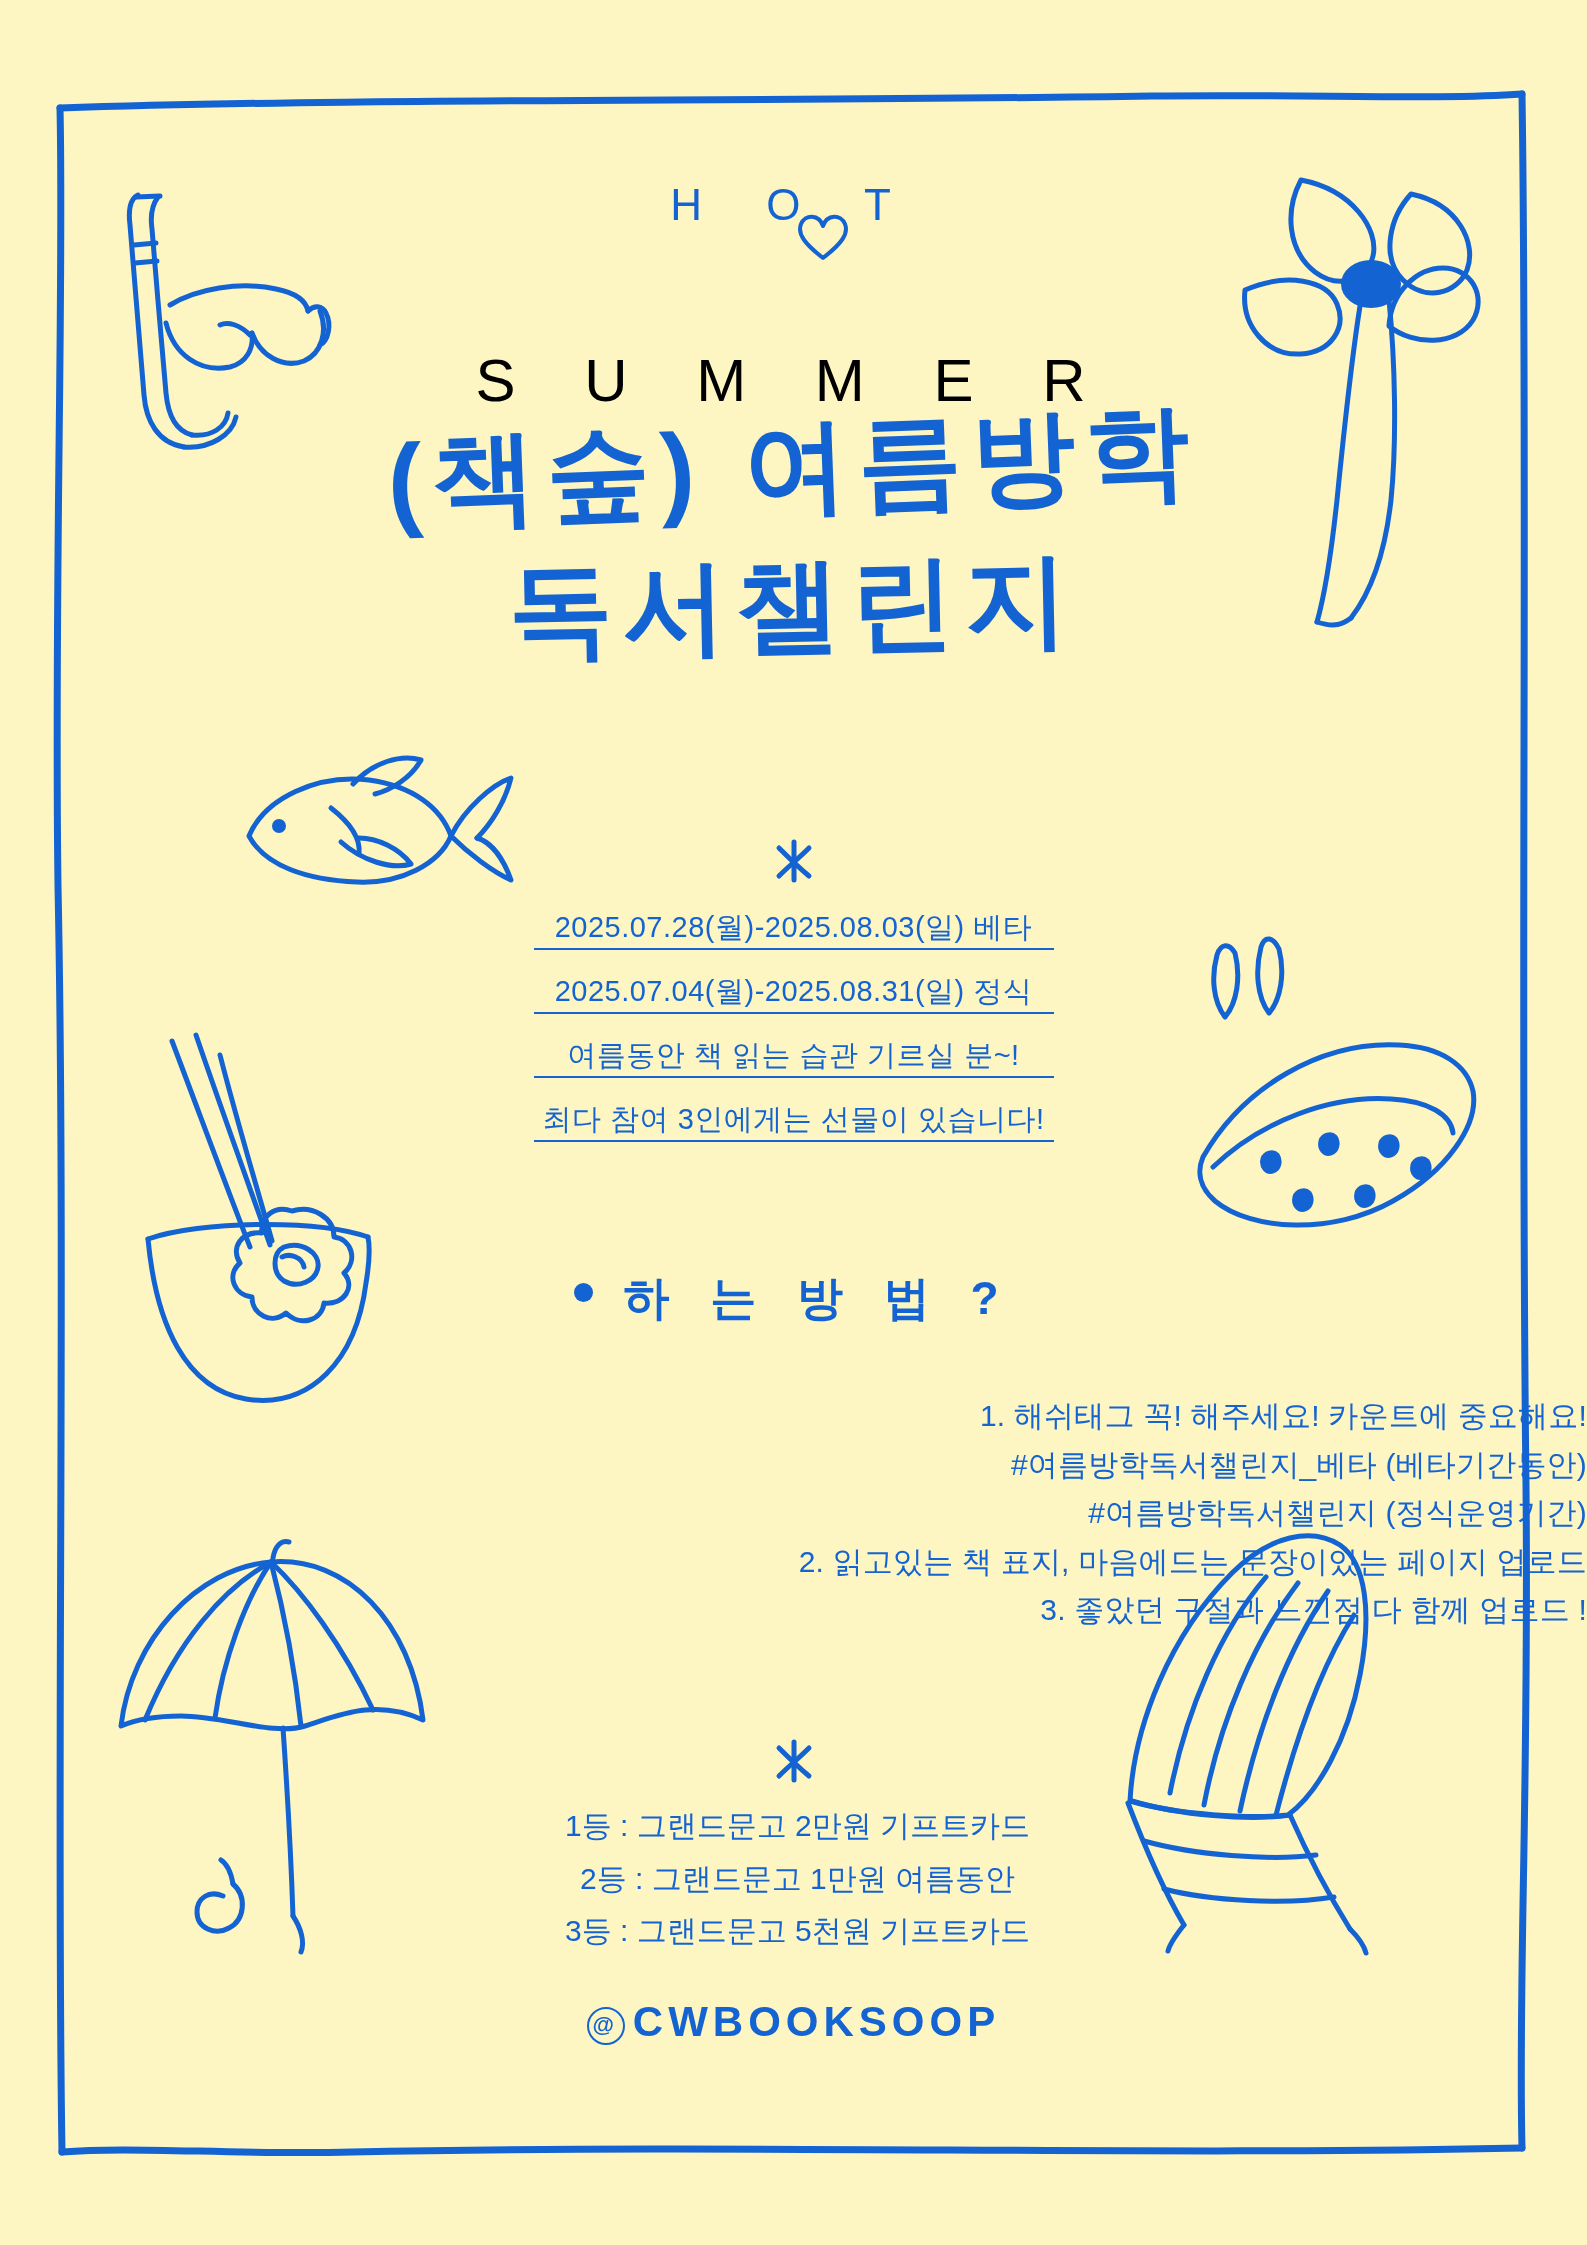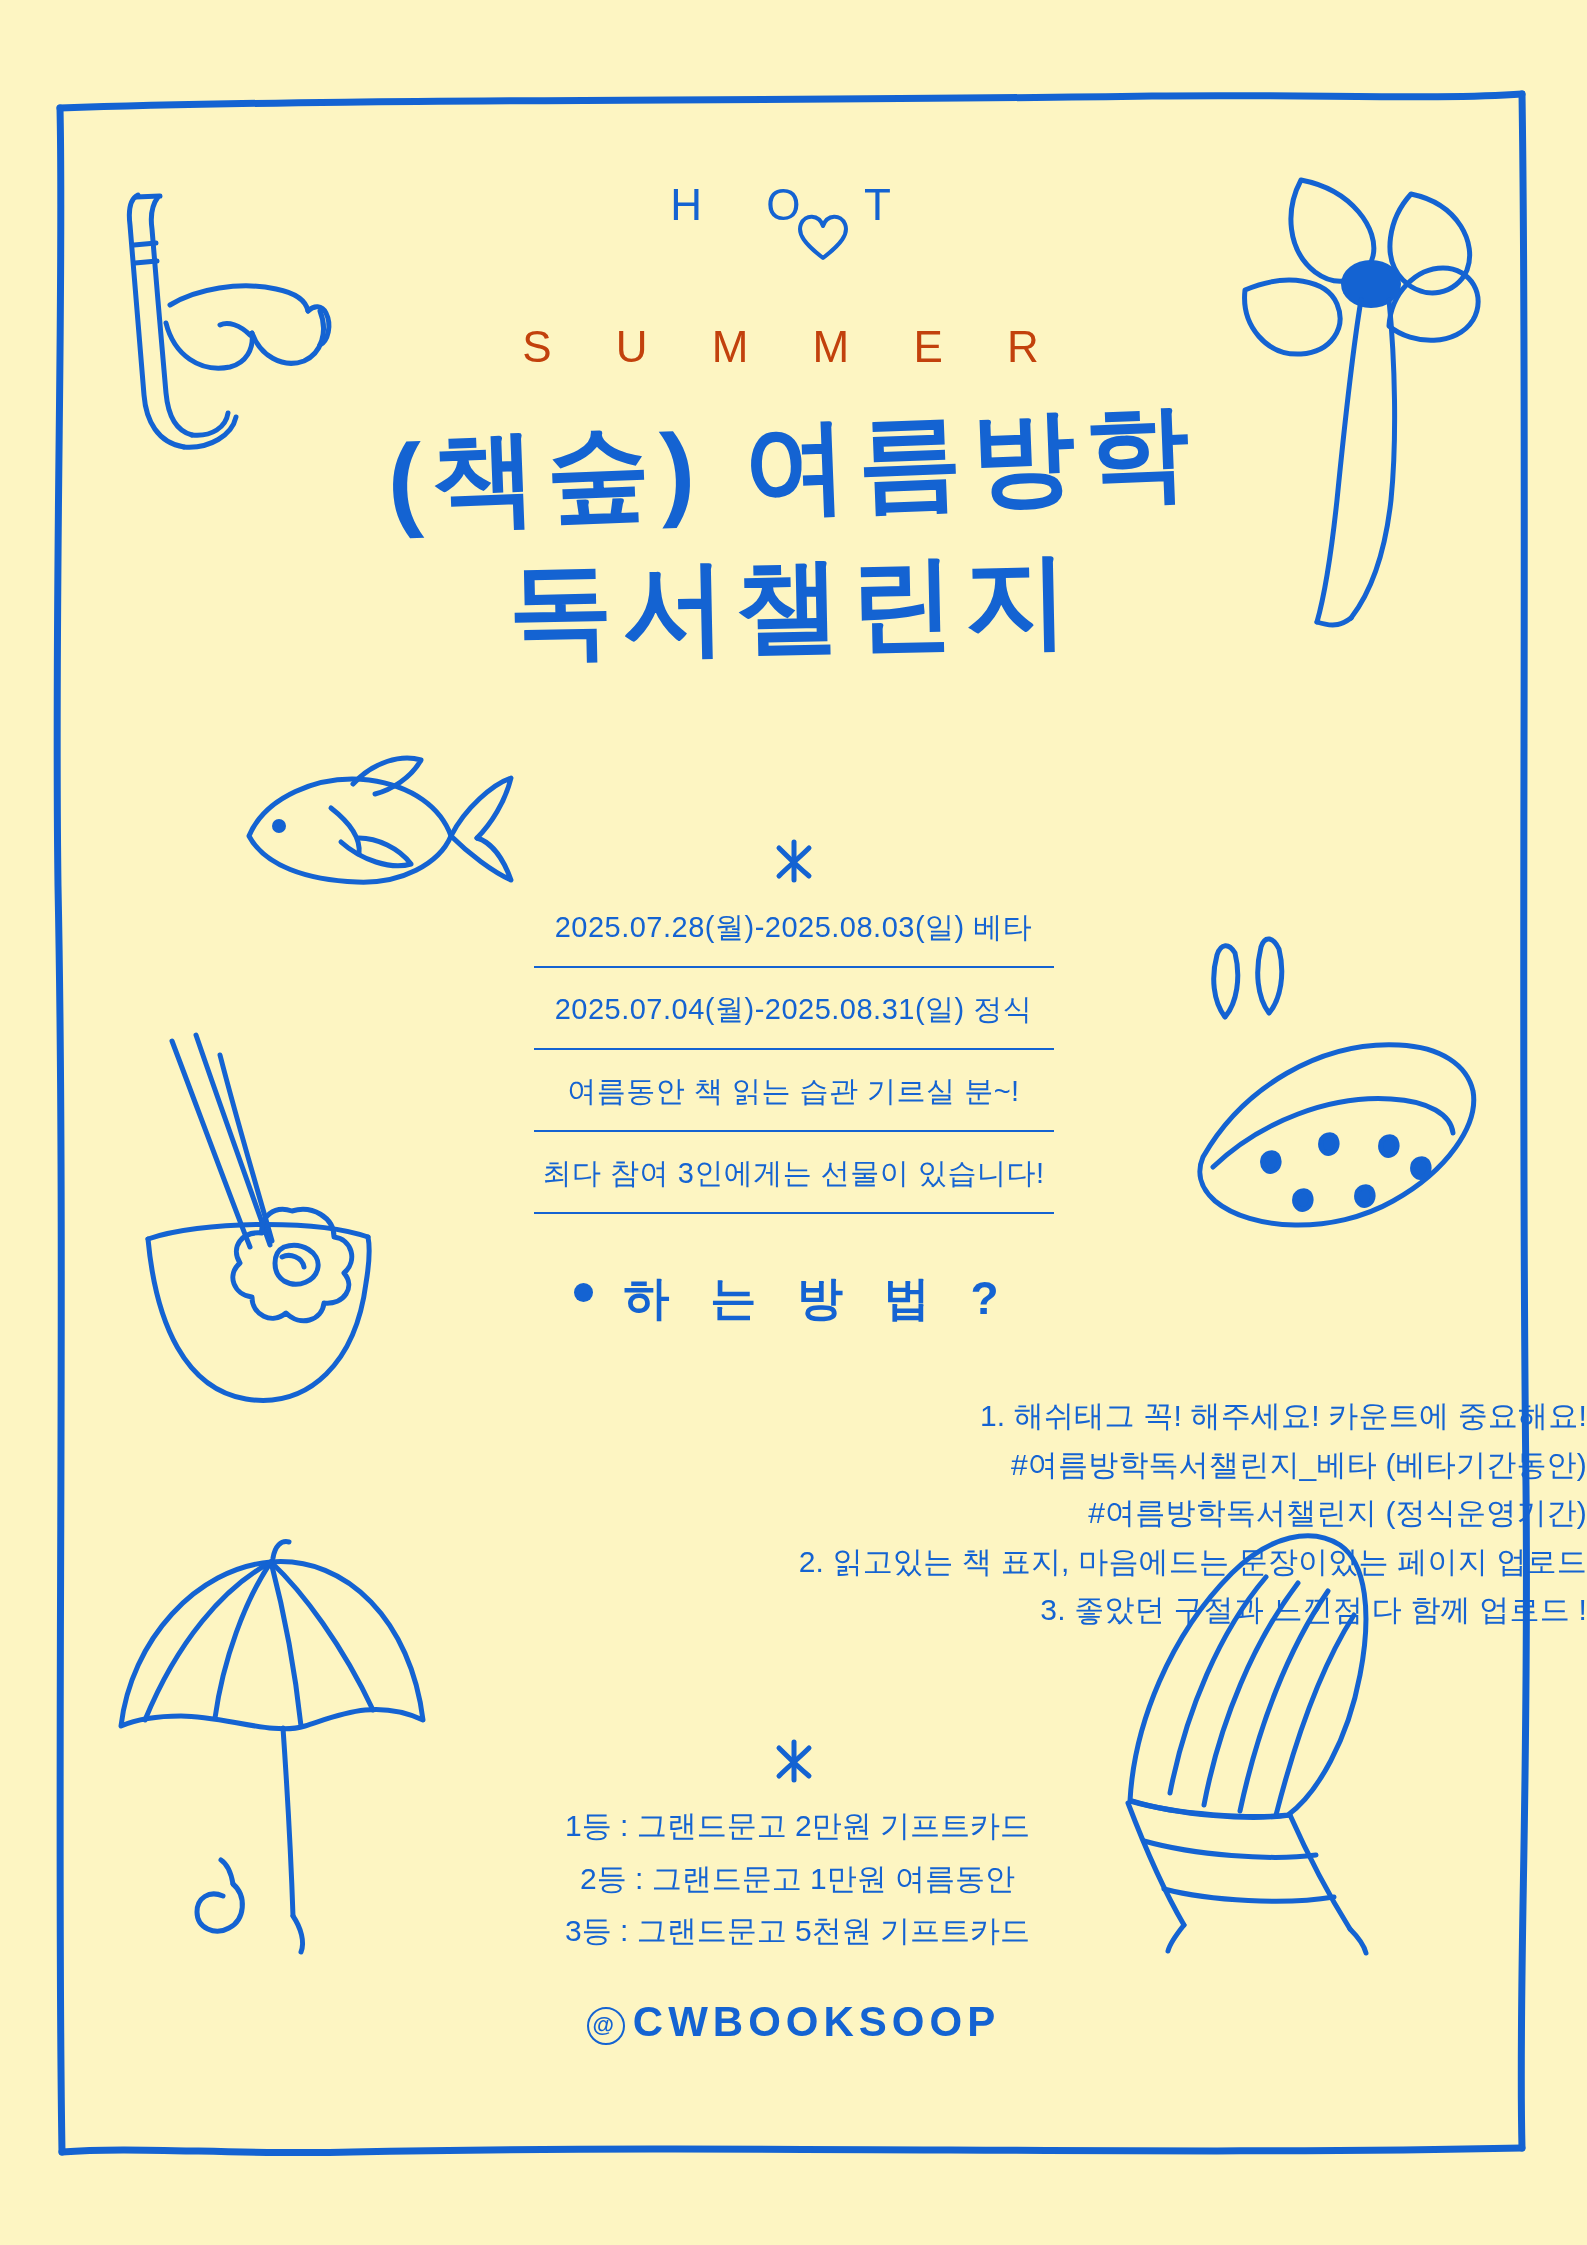--- a/index.html
+++ b/index.html
@@ -40,24 +40,24 @@
     top: 180px;
     text-align: center;
   }
   .hot-summer .l1 {
     font-size: 44px;
     letter-spacing: 26px;
     color: #1463d2;
     font-family: "Liberation Sans", sans-serif;
   }
   .hot-summer .l2 {
-    font-size: 44px;
+    font-size: 60px;
     letter-spacing: 26px;
-    margin-top: 92px;
-    color: #c2410c;
+    margin-top: 116px;
+    color: #000000;
   }
   .heart {
     position: absolute;
     left: 795px;
     top: 212px;
     color: #1463d2;
     font-size: 40px;
   }
 
   
@@ -96,21 +96,21 @@
     position: absolute;
     left: 0; right: 0;
     top: 908px;
     text-align: center;
   }
   .info .row {
     display: inline-block;
     width: 520px;
     font-size: 29px;
     letter-spacing: 0.5px;
-    padding-bottom: 18px;
+    padding-bottom: 0;
     margin-bottom: 22px;
     border-bottom: 2.5px solid #1463d2;
     color: #1463d2;
   }
   .info .rowbox { display:block; }
 
   
   .howto-head {
     position: absolute;
     left: 0; right: 0;

